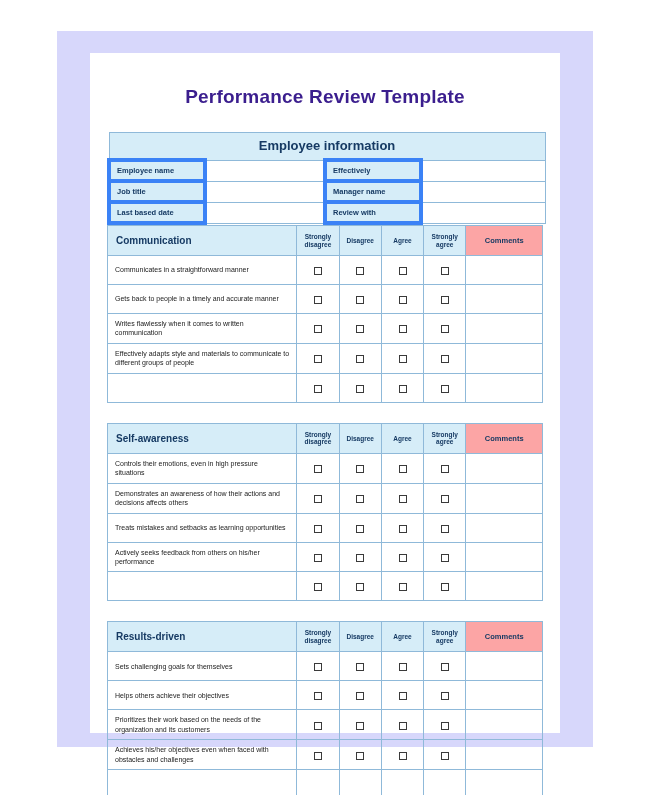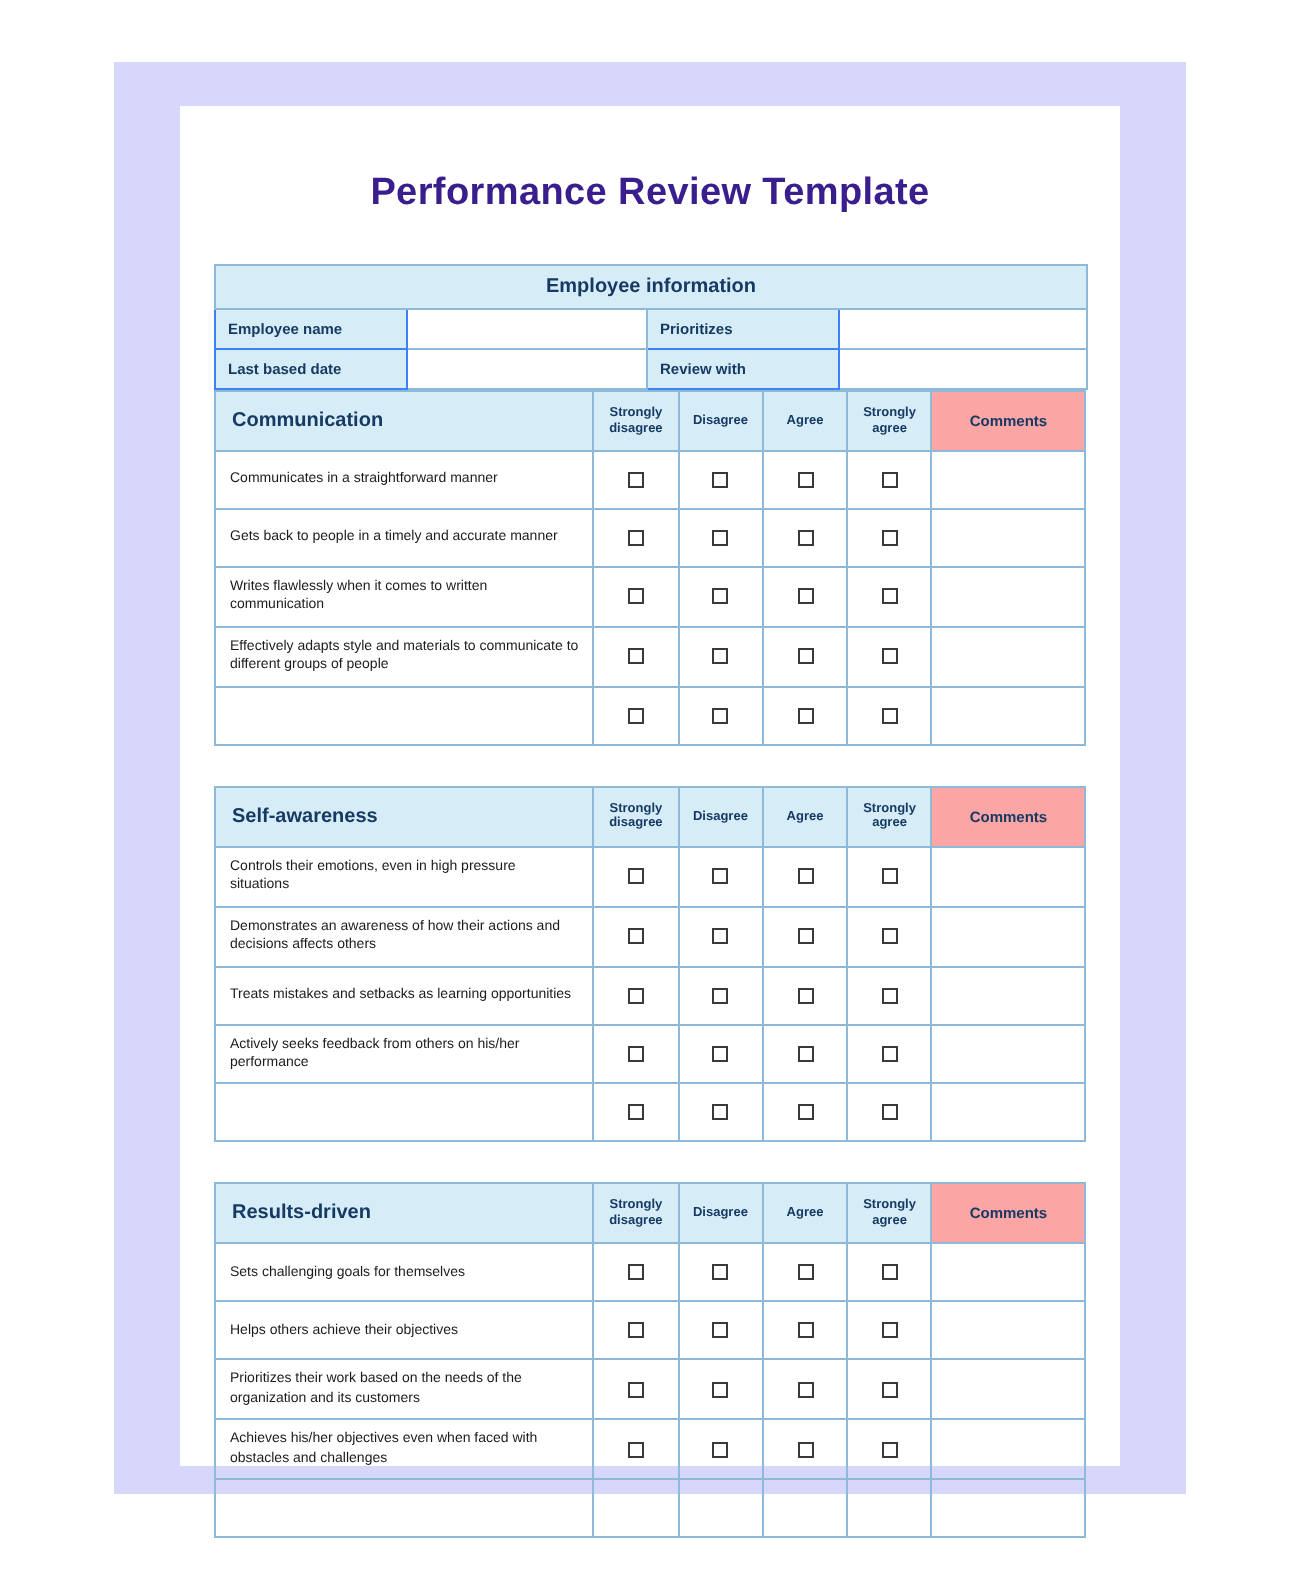--- a/index.html
+++ b/index.html
@@ -50,32 +50,32 @@
     table-layout: fixed;
   }
   
   .emp-table {
     border: 1px solid #8fb9d9;
   }
   .emp-head {
     background: #d6edf8;
     color: #163a63;
     font-weight: bold;
-    font-size: 10px;
+    font-size: 13px;
     text-align: center;
     padding: 5px 0;
     border: 1px solid #8fb9d9;
   }
   .emp-label {
     background: #d6edf8;
     color: #163a63;
     font-weight: bold;
     font-size: 7.5px;
     padding: 4px 6px;
-    border: 1px solid #3b82f6;
+    border: 4px solid #3b82f6;
     width: 96px;
   }
   .emp-value {
     border: 1px solid #8fb9d9;
     padding: 4px 6px;
     height: 11px;
   }
   .section-label {
     color: #163a63;
     font-weight: bold;
@@ -161,21 +161,27 @@
           <col style="width:96px">
           <col style="width:124px">
       </colgroup>
       <tbody>
           <tr>
         <td class="emp-head" colspan="4">Employee information</td>
       </tr>
       <tr>
         <td class="emp-label">Employee name</td>
         <td class="emp-value"></td>
-        <td class="emp-label">Prioritizes</td>
+        <td class="emp-label">Effectively</td>
+        <td class="emp-value"></td>
+      </tr>
+      <tr>
+        <td class="emp-label">Job title</td>
+        <td class="emp-value"></td>
+        <td class="emp-label">Manager name</td>
         <td class="emp-value"></td>
       </tr>
       <tr>
         <td class="emp-label">Last based date</td>
         <td class="emp-value"></td>
         <td class="emp-label">Review with</td>
         <td class="emp-value"></td>
       </tr>
     </tbody>
       </table>

